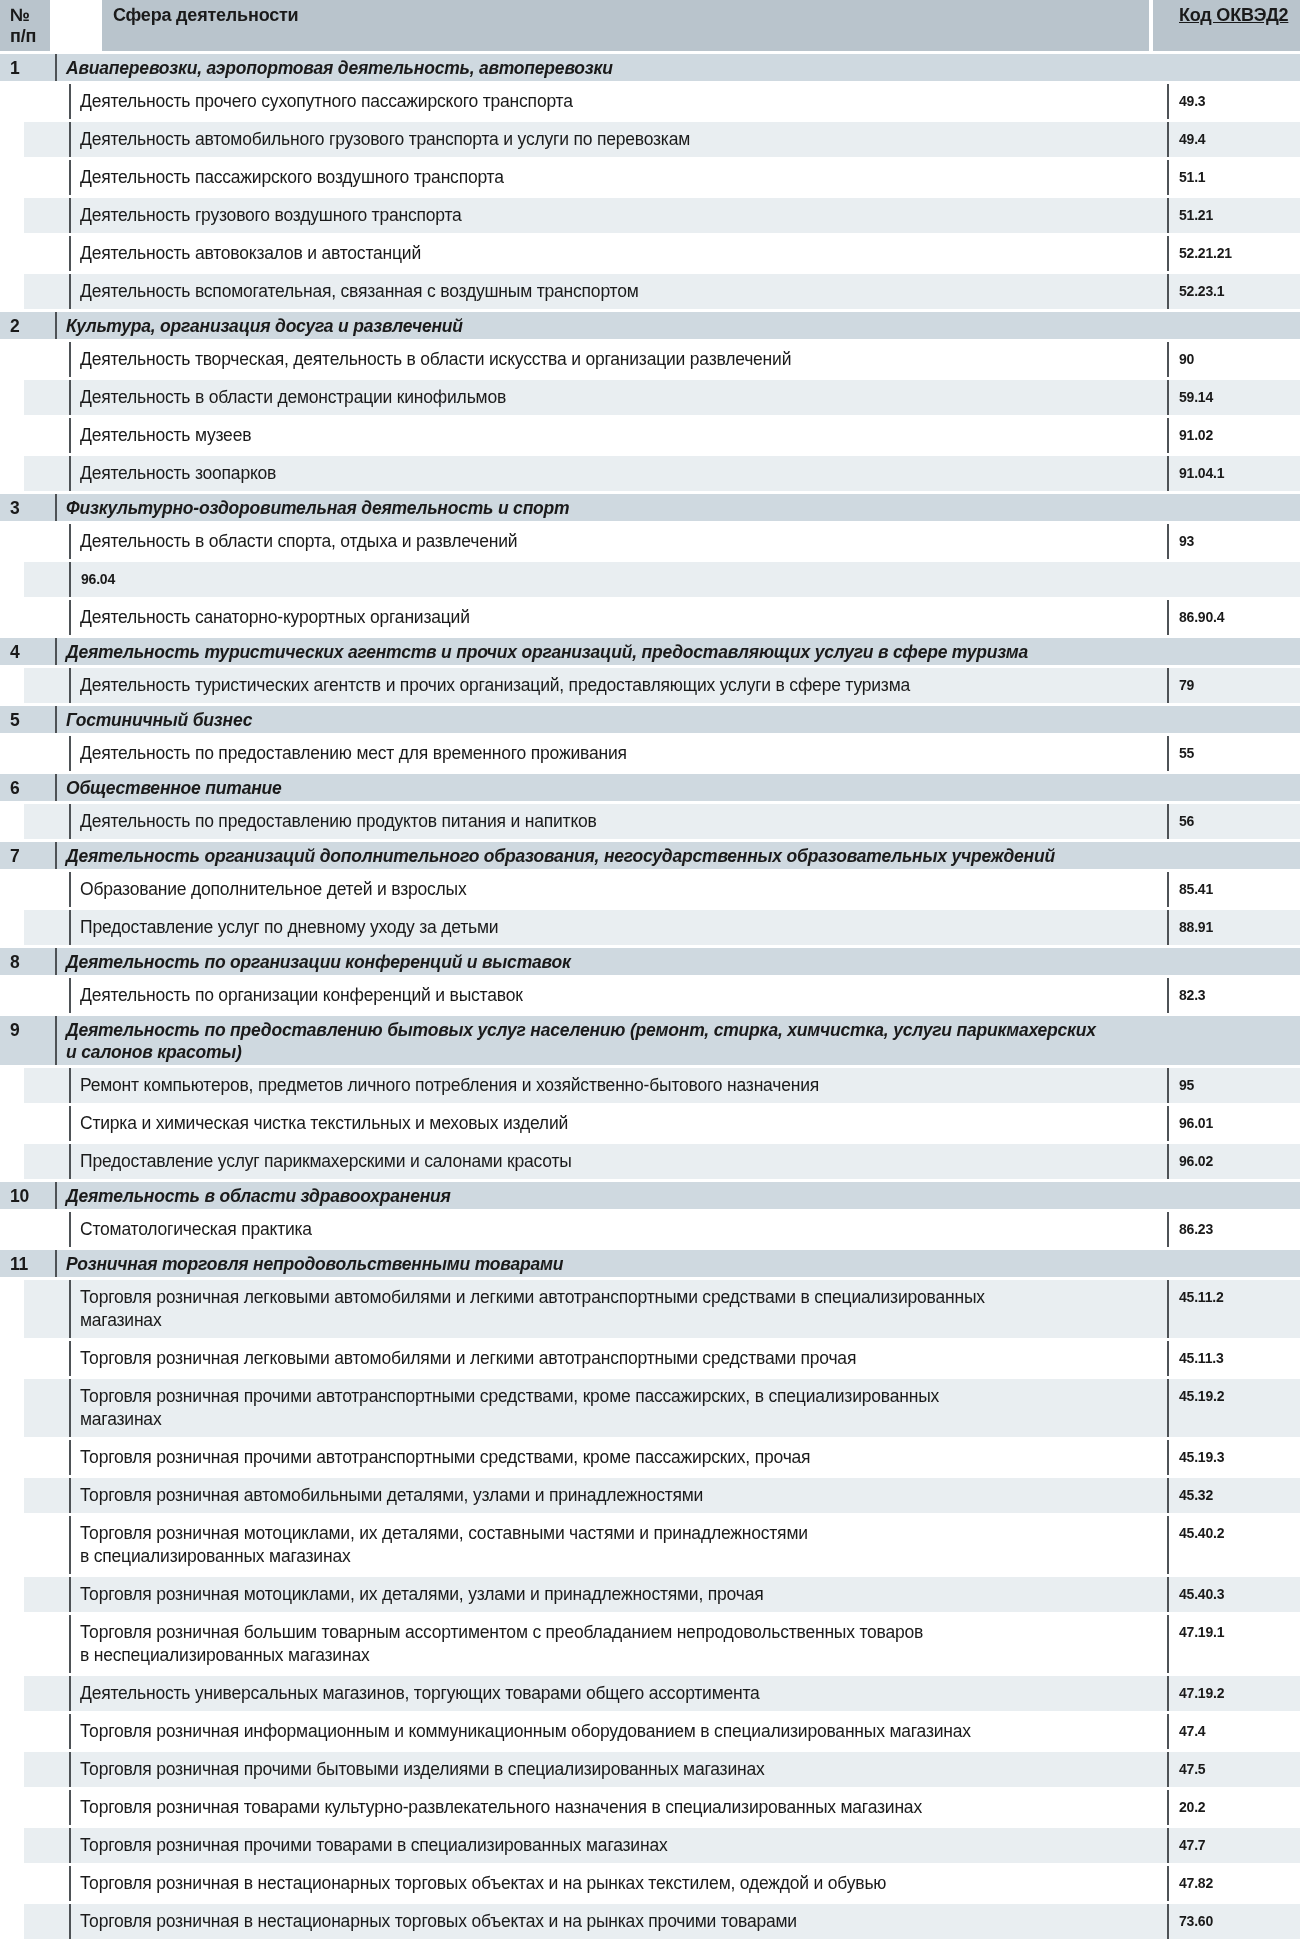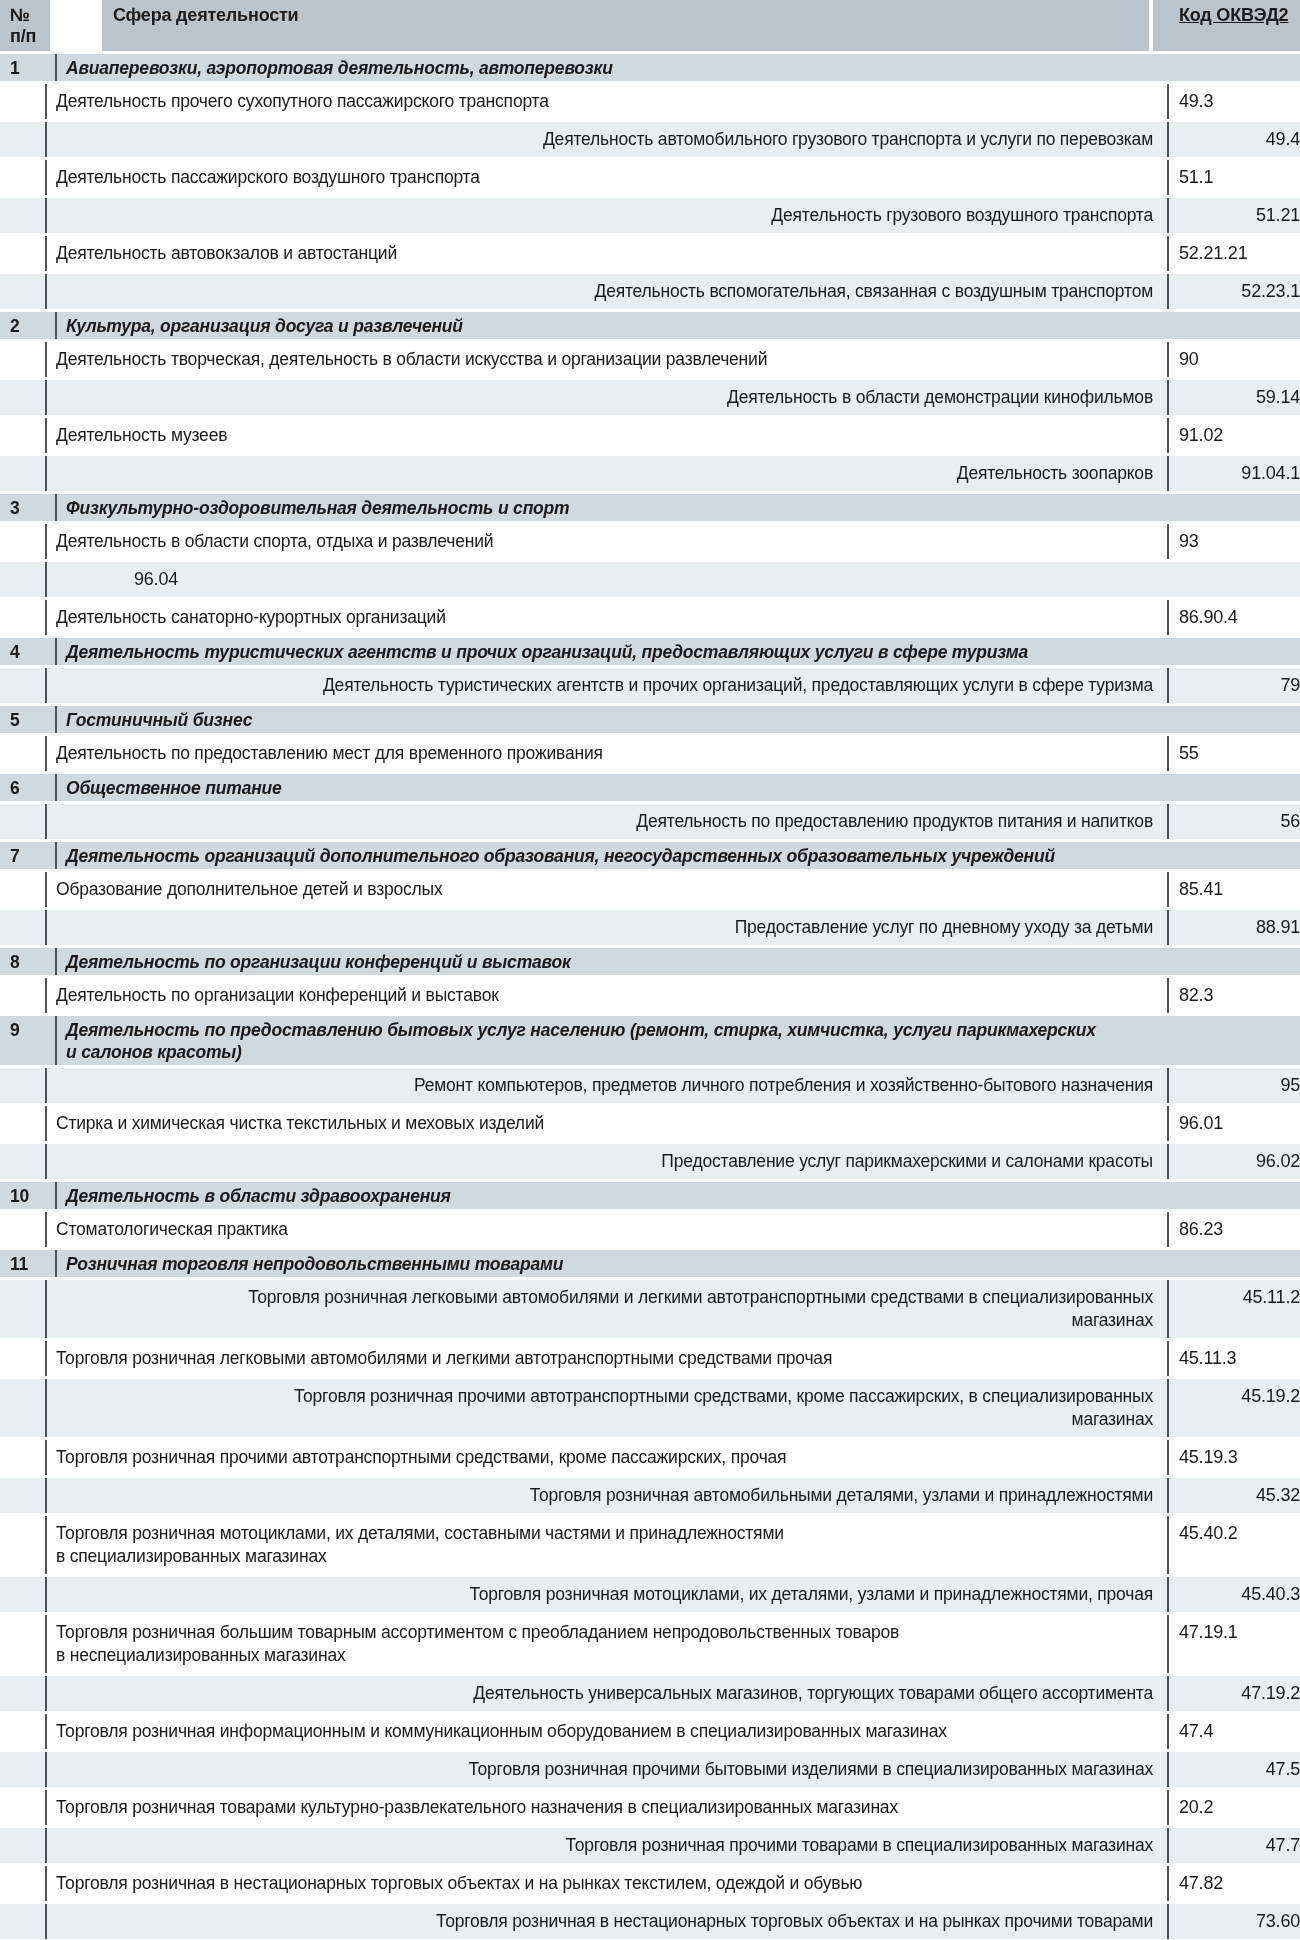--- a/index.html
+++ b/index.html
@@ -29,27 +29,27 @@
   .hdr-code{width:121px;padding-left:26px;text-decoration:underline;}
   .hdr-num span{display:block;}
 
   
   .section-row{background:var(--section-bg);font-weight:bold;}
   .section-num{width:45px;padding:3px 0 2px 10px;font-size:17.5px;line-height:22px;}
   .section-title{flex:1;border-left:2px solid var(--divider);padding:3px 14px 2px 9px;
     font-size:17.5px;line-height:22px;white-space:pre-line;font-style:italic;}
 
   
-  .data-row{background:#fff;}
-  .data-row.alt{background:var(--row-alt-bg);text-align:right;}
+  .data-row{background:#fff;margin-left:24px;}
+  .data-row.alt{background:var(--row-alt-bg);}
   .data-num{width:45px;}
   .data-activity{flex:1;border-left:2px solid var(--divider);padding:6px 14px 6px 9px;
     font-size:17.5px;line-height:23px;white-space:pre-line;}
   .data-code{width:121px;border-left:2px solid var(--divider);padding:6px 0 6px 10px;
-    font-size:18px;line-height:23px;}
+    font-size:14px;line-height:23px;font-weight:bold;}
 </style>
 </head>
 <body>
 
 <div class="okved-table">
   <div class="row hdr-row">
     <div class="hdr-cell hdr-num">
       <span>№</span>
       <span>п/п</span>
     </div>

